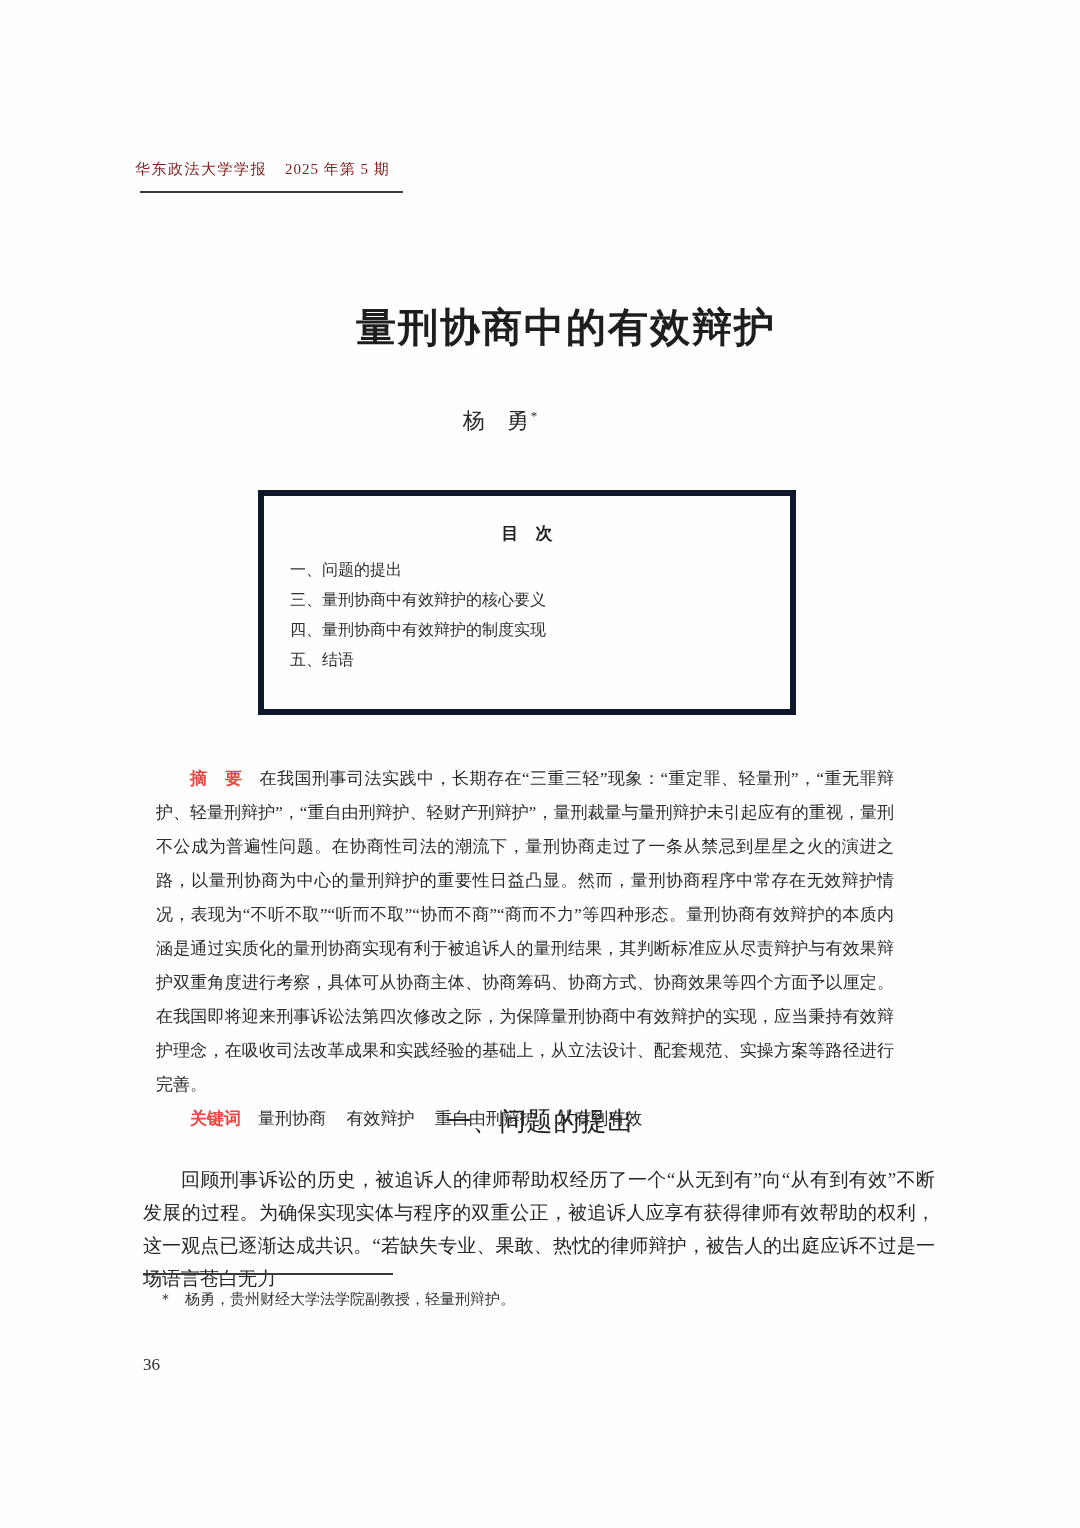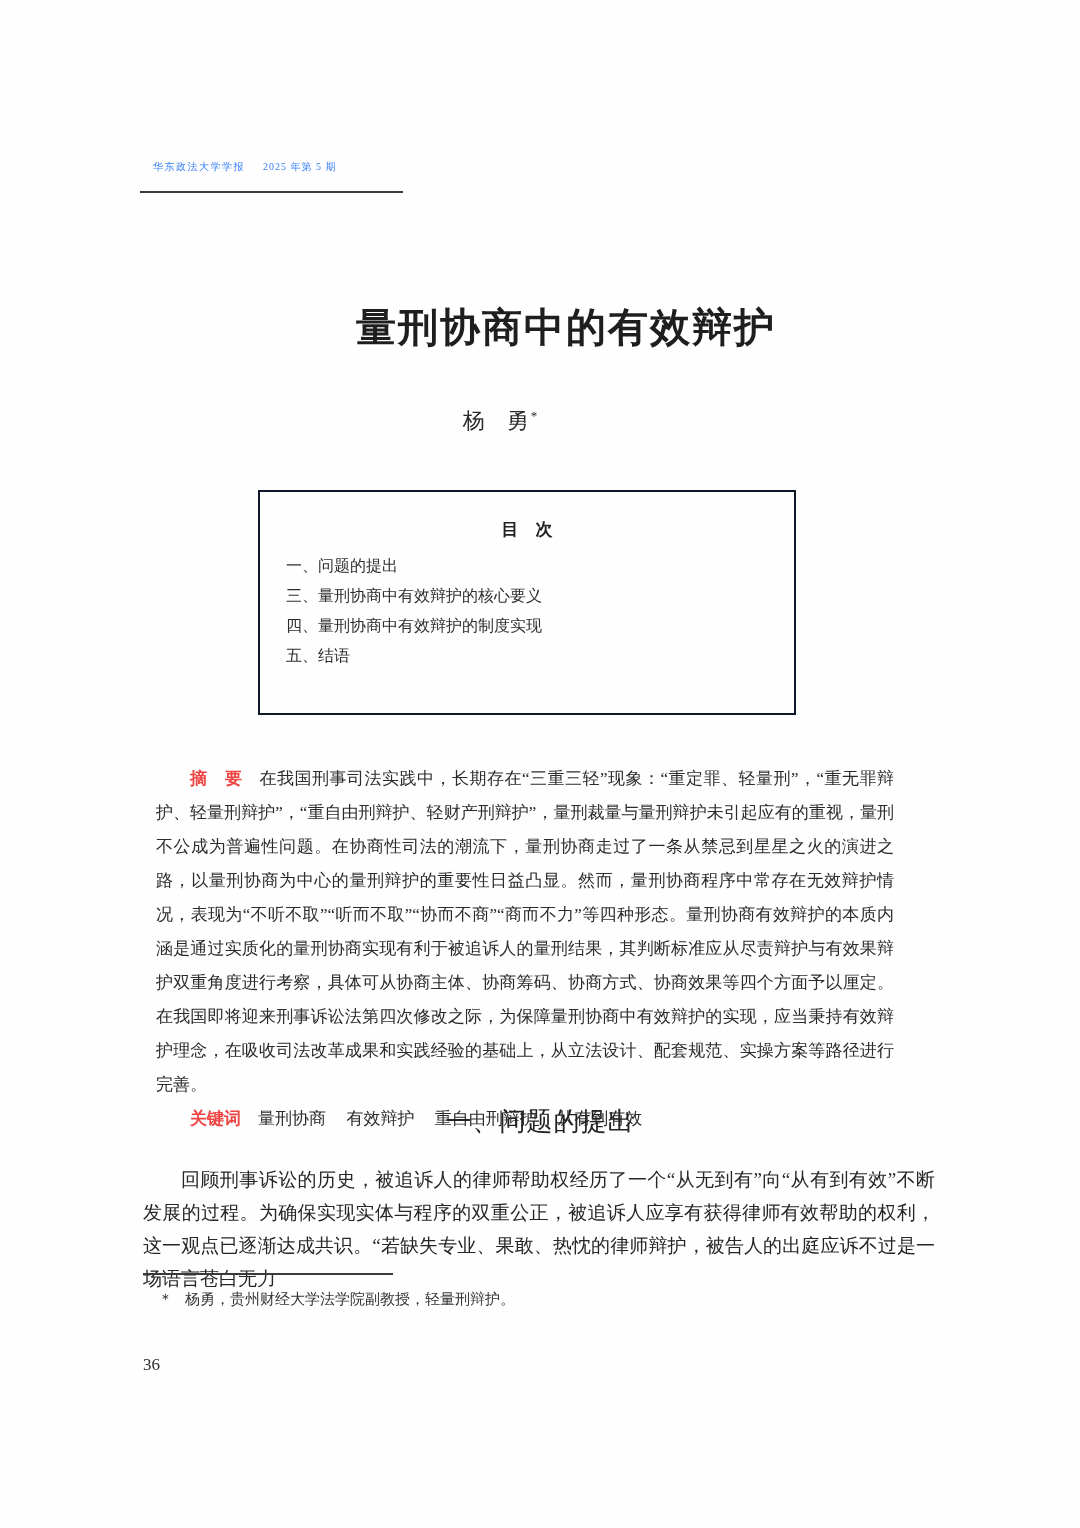--- a/index.html
+++ b/index.html
@@ -7,22 +7,22 @@
     position:relative;
     width:1080px;height:1528px;
     margin:0 auto;
     background:#fefefe;
     color:#2e2e2e;
     font-family:"Liberation Serif","DejaVu Serif",serif;
     overflow:hidden;
   }
   
   .running-head{
-    position:absolute;left:153px;top:160px;
-    font-size:10px;letter-spacing:1.5px;color:#3b82f6;
+    position:absolute;left:135px;top:160px;
+    font-size:15px;letter-spacing:1.5px;color:#7f1d1d;
     white-space:nowrap;
   }
   .running-head .issue{margin-left:18px;letter-spacing:1px;}
   .head-rule{
     position:absolute;left:140px;top:191px;
     width:263px;height:2px;background:#3a3a3a;
   }
   
   .article-title{
     position:absolute;left:0;top:300px;width:1080px;
@@ -31,21 +31,21 @@
   }
   .author-line{
     position:absolute;left:0;top:406px;width:1000px;
     text-align:center;font-size:22px;color:#2a2a2a;
   }
   .author-line sup{font-size:13px;vertical-align:super;margin-left:2px;}
   
   .toc-box{
     position:absolute;left:258px;top:490px;
     width:538px;height:225px;
-    border:2px solid #0f172a;
+    border:6px solid #0f172a;
     box-sizing:border-box;
   }
   .toc-heading{
     margin:26px 0 10px 0;text-align:center;
     font-size:17px;font-weight:700;color:#222;
     font-family:"Liberation Sans","DejaVu Sans",sans-serif;
   }
   .toc-list{
     list-style:none;margin:0;padding:0 20px 0 26px;
     font-size:16px;line-height:30px;color:#2e2e2e;

